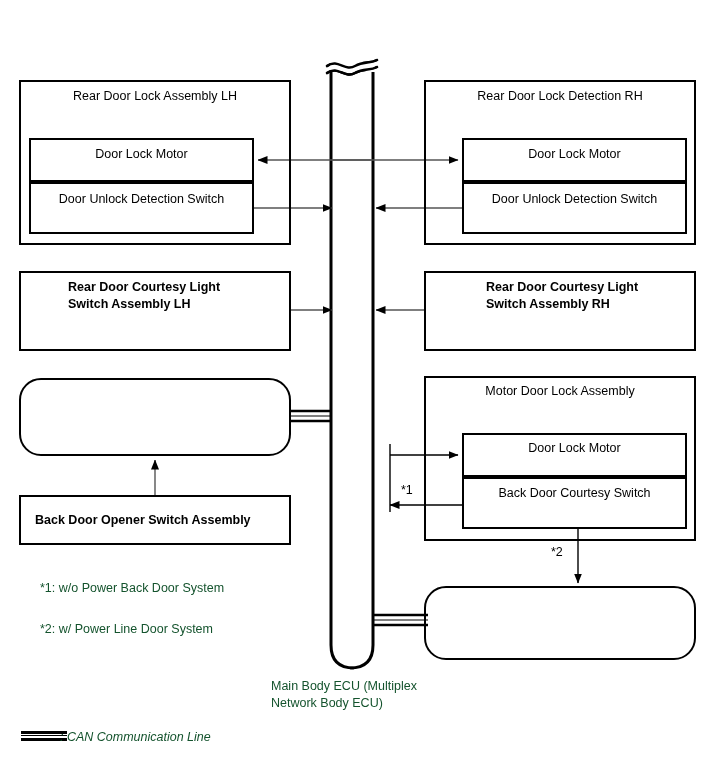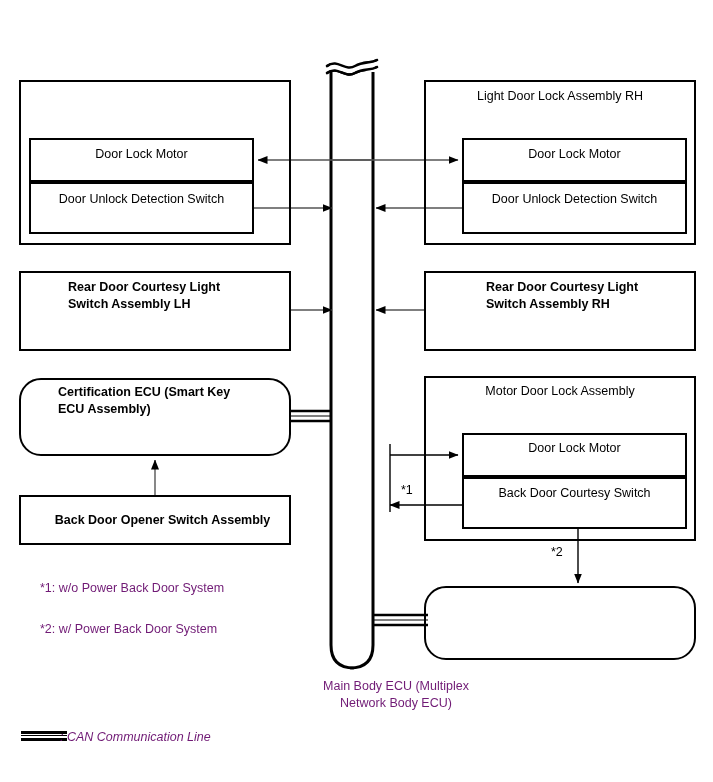--- a/index.html
+++ b/index.html
@@ -35,21 +35,21 @@
     line-height:17px;
     color:#000;
     white-space:pre-line;
   }
   .lbl-center{ text-align:center; }
   .lbl-left{ text-align:left;font-weight:bold; }
   .plain-text{
     position:absolute;
     font-size:12.5px;
     line-height:17px;
-    color:#701a75;
+    color:#14532d;
     white-space:pre-line;
   }
   .star-label{
     position:absolute;
     font-size:12.5px;
     line-height:14px;
     color:#000;
   }
   .can-legend-sym{
     position:absolute;
@@ -136,70 +136,69 @@
     </g>
 
     <g>
       <line x1="372" y1="615" x2="428" y2="615" stroke="#000" stroke-width="2.6"></line>
       <line x1="372" y1="620" x2="428" y2="620" stroke="#000" stroke-width="1"></line>
       <line x1="372" y1="625" x2="428" y2="625" stroke="#000" stroke-width="2.6"></line>
     </g>
   </svg>
 
   <div class="node" style="left:19px; top:80px; width:272px; height:165px;"></div>
+  <div class="node-label lbl-center" style="left:19px; top:88px; width:272px;">Rear Door Lock Assembly LH</div>
 
   <div class="node inner" style="left:29px; top:138px; width:225px; height:44px;"></div>
   <div class="node-label lbl-center" style="left:29px; top:146px; width:225px;">Door Lock Motor</div>
 
   <div class="node inner" style="left:29px; top:182px; width:225px; height:52px;"></div>
   <div class="node-label lbl-center" style="left:29px; top:191px; width:225px;">Door Unlock Detection Switch</div>
 
   <div class="node" style="left:424px; top:80px; width:272px; height:165px;"></div>
-  <div class="node-label lbl-center" style="left:424px; top:88px; width:272px;">Light Door Lock Assembly RH</div>
+  <div class="node-label lbl-center" style="left:424px; top:88px; width:272px;">Rear Door Lock Detection RH</div>
 
   <div class="node inner" style="left:462px; top:138px; width:225px; height:44px;"></div>
   <div class="node-label lbl-center" style="left:462px; top:146px; width:225px;">Door Lock Motor</div>
 
   <div class="node inner" style="left:462px; top:182px; width:225px; height:52px;"></div>
   <div class="node-label lbl-center" style="left:462px; top:191px; width:225px;">Door Unlock Detection Switch</div>
 
   <div class="node" style="left:19px; top:271px; width:272px; height:80px;"></div>
   <div class="node-label lbl-left" style="left:68px; top:279px; width:215px;">Rear Door Courtesy Light
 Switch Assembly LH</div>
 
   <div class="node" style="left:424px; top:271px; width:272px; height:80px;"></div>
   <div class="node-label lbl-left" style="left:486px; top:279px; width:215px;">Rear Door Courtesy Light
 Switch Assembly RH</div>
 
   <div class="node rounded" style="left:19px; top:378px; width:272px; height:78px;"></div>
-  <div class="node-label lbl-left" style="left:58px; top:384px; width:230px;">Certification ECU (Smart Key
-ECU Assembly)</div>
 
   <div class="node" style="left:19px; top:495px; width:272px; height:50px;"></div>
-  <div class="node-label lbl-left" style="left:35px; top:512px; width:255px;text-align:center;">Back Door Opener Switch Assembly</div>
+  <div class="node-label lbl-left" style="left:35px; top:512px; width:255px;">Back Door Opener Switch Assembly</div>
 
   <div class="node" style="left:424px; top:376px; width:272px; height:165px;"></div>
   <div class="node-label lbl-center" style="left:424px; top:383px; width:272px;">Motor Door Lock Assembly</div>
 
   <div class="node inner" style="left:462px; top:433px; width:225px; height:44px;"></div>
   <div class="node-label lbl-center" style="left:462px; top:440px; width:225px;">Door Lock Motor</div>
 
   <div class="node inner" style="left:462px; top:477px; width:225px; height:52px;"></div>
   <div class="node-label lbl-center" style="left:462px; top:485px; width:225px;">Back Door Courtesy Switch</div>
 
   <div class="node rounded" style="left:424px; top:586px; width:272px; height:74px;"></div>
 
   <div class="star-label" style="left:401px; top:483px;">*1</div>
   <div class="star-label" style="left:551px; top:545px;">*2</div>
 
-  <div class="plain-text" style="left:271px; top:678px; width:250px; text-align:center;">Main Body ECU (Multiplex
+  <div class="plain-text" style="left:271px; top:678px; width:250px; text-align:left;">Main Body ECU (Multiplex
 Network Body ECU)</div>
 
   <div class="plain-text" style="left:40px; top:580px; width:280px;">*1: w/o Power Back Door System</div>
-  <div class="plain-text" style="left:40px; top:621px; width:280px;">*2: w/ Power Back Door System</div>
+  <div class="plain-text" style="left:40px; top:621px; width:280px;">*2: w/ Power Line Door System</div>
 
   <div class="can-legend-sym" style="left:21px; top:731px;">
     <i class="a"></i>
       <i class="b"></i>
       <i class="c"></i>
   </div>
   <div class="plain-text" style="left:60px; top:729px; width:280px;font-style:italic;">: CAN Communication Line</div>
 
 </div>
 

